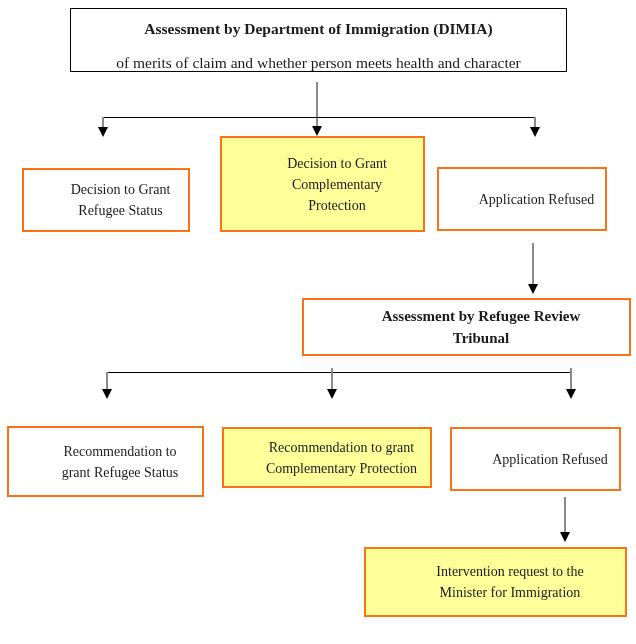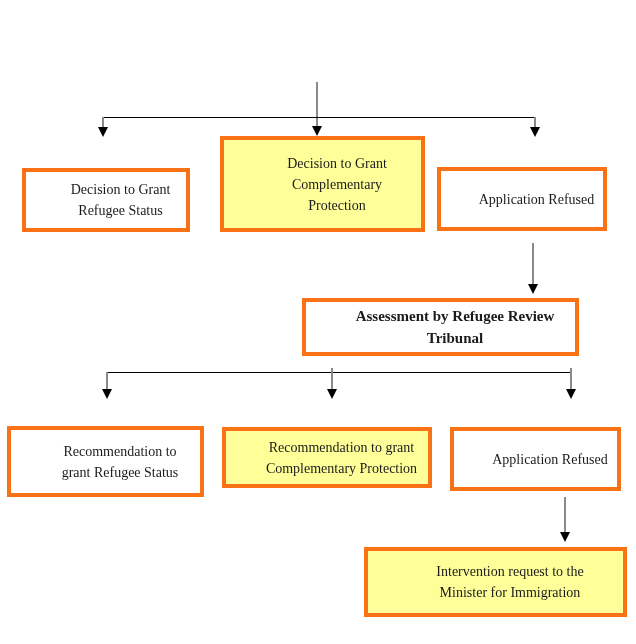--- a/index.html
+++ b/index.html
@@ -8,21 +8,21 @@
     width: 636px;
     height: 644px;
     background: #ffffff;
     font-family: "Liberation Serif", serif;
     color: #1b1b1b;
     overflow: hidden;
   }
   .node {
     position: absolute;
     box-sizing: border-box;
-    border: 4px solid #f97316;
+    border: 2px solid #f97316;
     background: #ffffff;
     display: flex;
     align-items: center;
     justify-content: center;
     text-align: center;
     white-space: pre-line;
     font-size: 14px;
     line-height: 1.5;
     padding-left: 29px;
   }
@@ -50,21 +50,21 @@
     border-left: 5px solid transparent;
     border-right: 5px solid transparent;
     border-top: 10px solid #000000;
   }
 
   
   #n-decision-refugee        { left: 22px;  top: 168px; width: 168px; height: 64px; }
   #n-decision-complementary  { left: 220px; top: 136px; width: 205px; height: 96px; }
   #n-refused-dimia           { left: 437px; top: 167px; width: 170px; height: 64px; }
   
-  #n-tribunal                { left: 302px; top: 298px; width: 277px; height: 58px; justify-content: center; }
+  #n-tribunal                { left: 302px; top: 298px; width: 329px; height: 58px; justify-content: center; }
   
   #n-rec-refugee             { left: 7px;   top: 426px; width: 197px; height: 71px; justify-content: center; }
   #n-rec-complementary       { left: 222px; top: 427px; width: 210px; height: 61px; }
   #n-refused-rrt             { left: 450px; top: 427px; width: 171px; height: 64px; }
   
   #n-intervention            { left: 364px; top: 547px; width: 263px; height: 70px; }
 
   
   #b1-center-shaft { left: 316px; top: 82px;  height: 44px; }
   #b1-center-head  { left: 312px; top: 126px; }
@@ -89,20 +89,24 @@
 
   
   #a2-shaft { left: 564px; top: 497px; height: 35px; }
   #a2-head  { left: 560px; top: 532px; }
 </style>
 </head>
 <body>
 
 <div class="canvas">
 
+  <div class="top-node" id="n-dimia">
+    <div class="l1">Assessment by Department of Immigration (DIMIA)</div>
+    <div class="l2">of merits of claim and whether person meets health and character</div>
+  </div>
 
   <div class="vshaft" id="b1-center-shaft"></div>
   <div class="ahead" id="b1-center-head"></div>
   <div class="hline" id="b1-hline"></div>
   <div class="vshaft" id="b1-left-shaft"></div>
   <div class="ahead" id="b1-left-head"></div>
   <div class="vshaft" id="b1-right-shaft"></div>
   <div class="ahead" id="b1-right-head"></div>
 
   <div class="node" id="n-decision-refugee">

